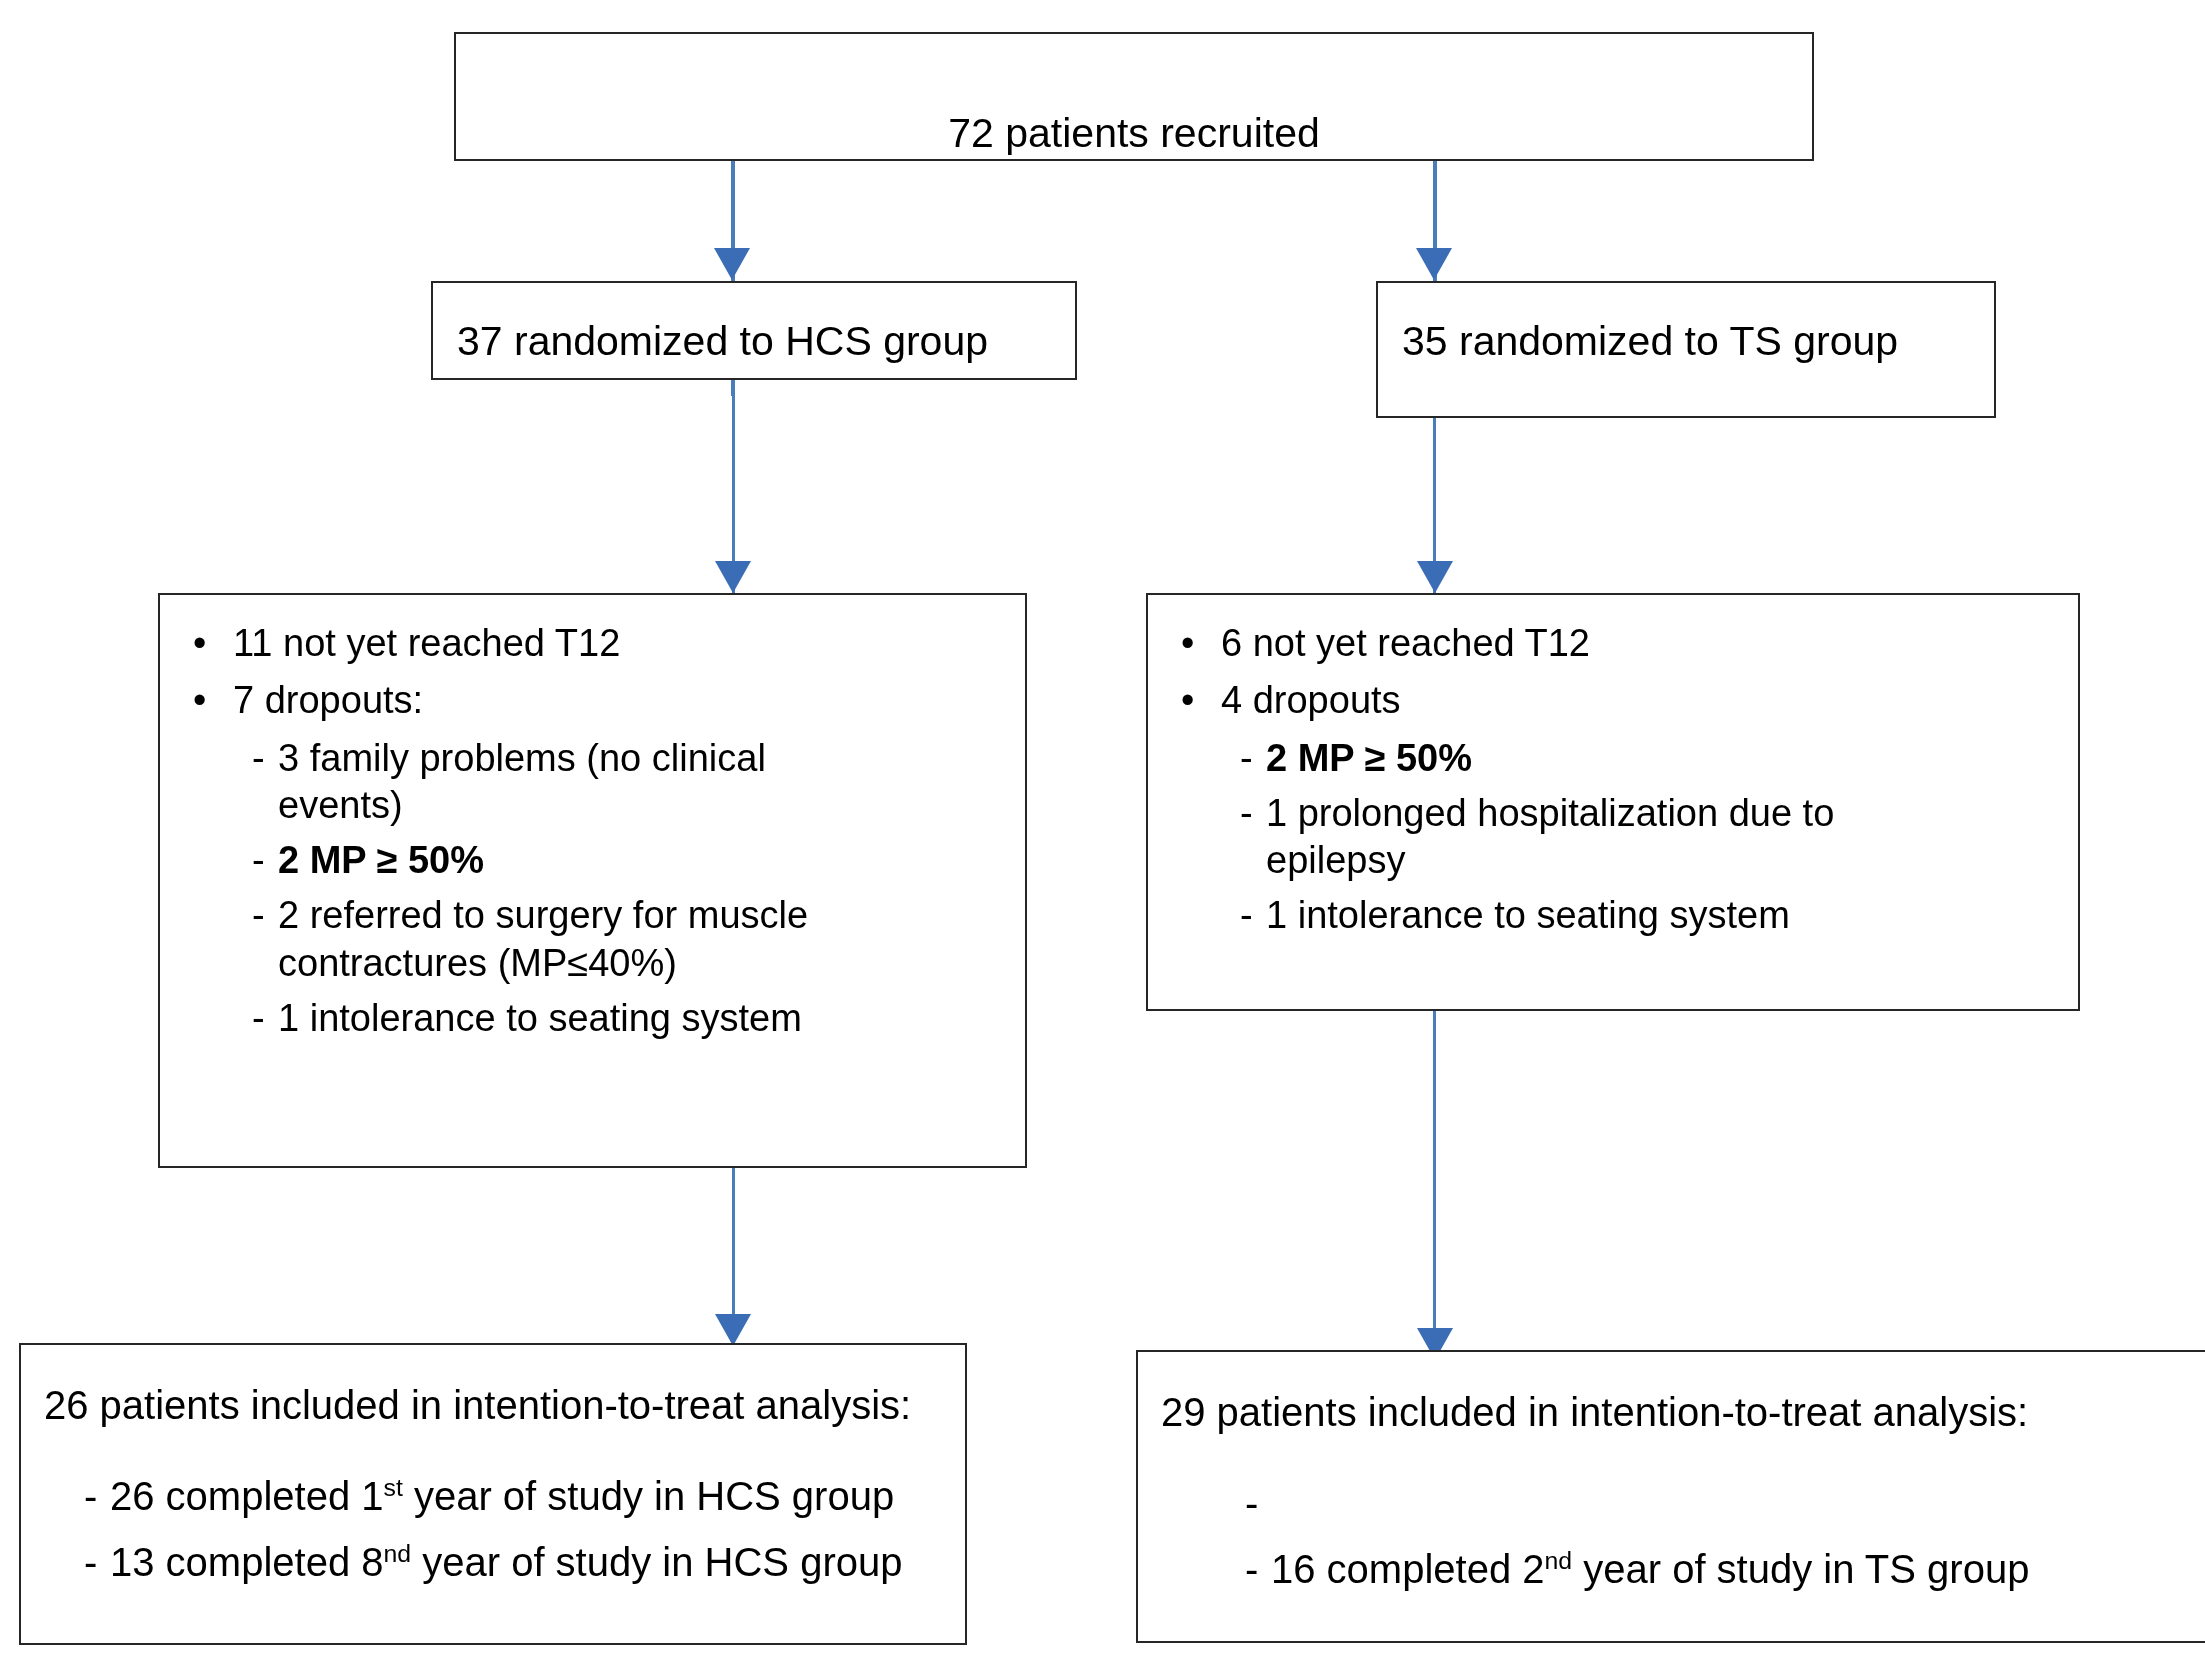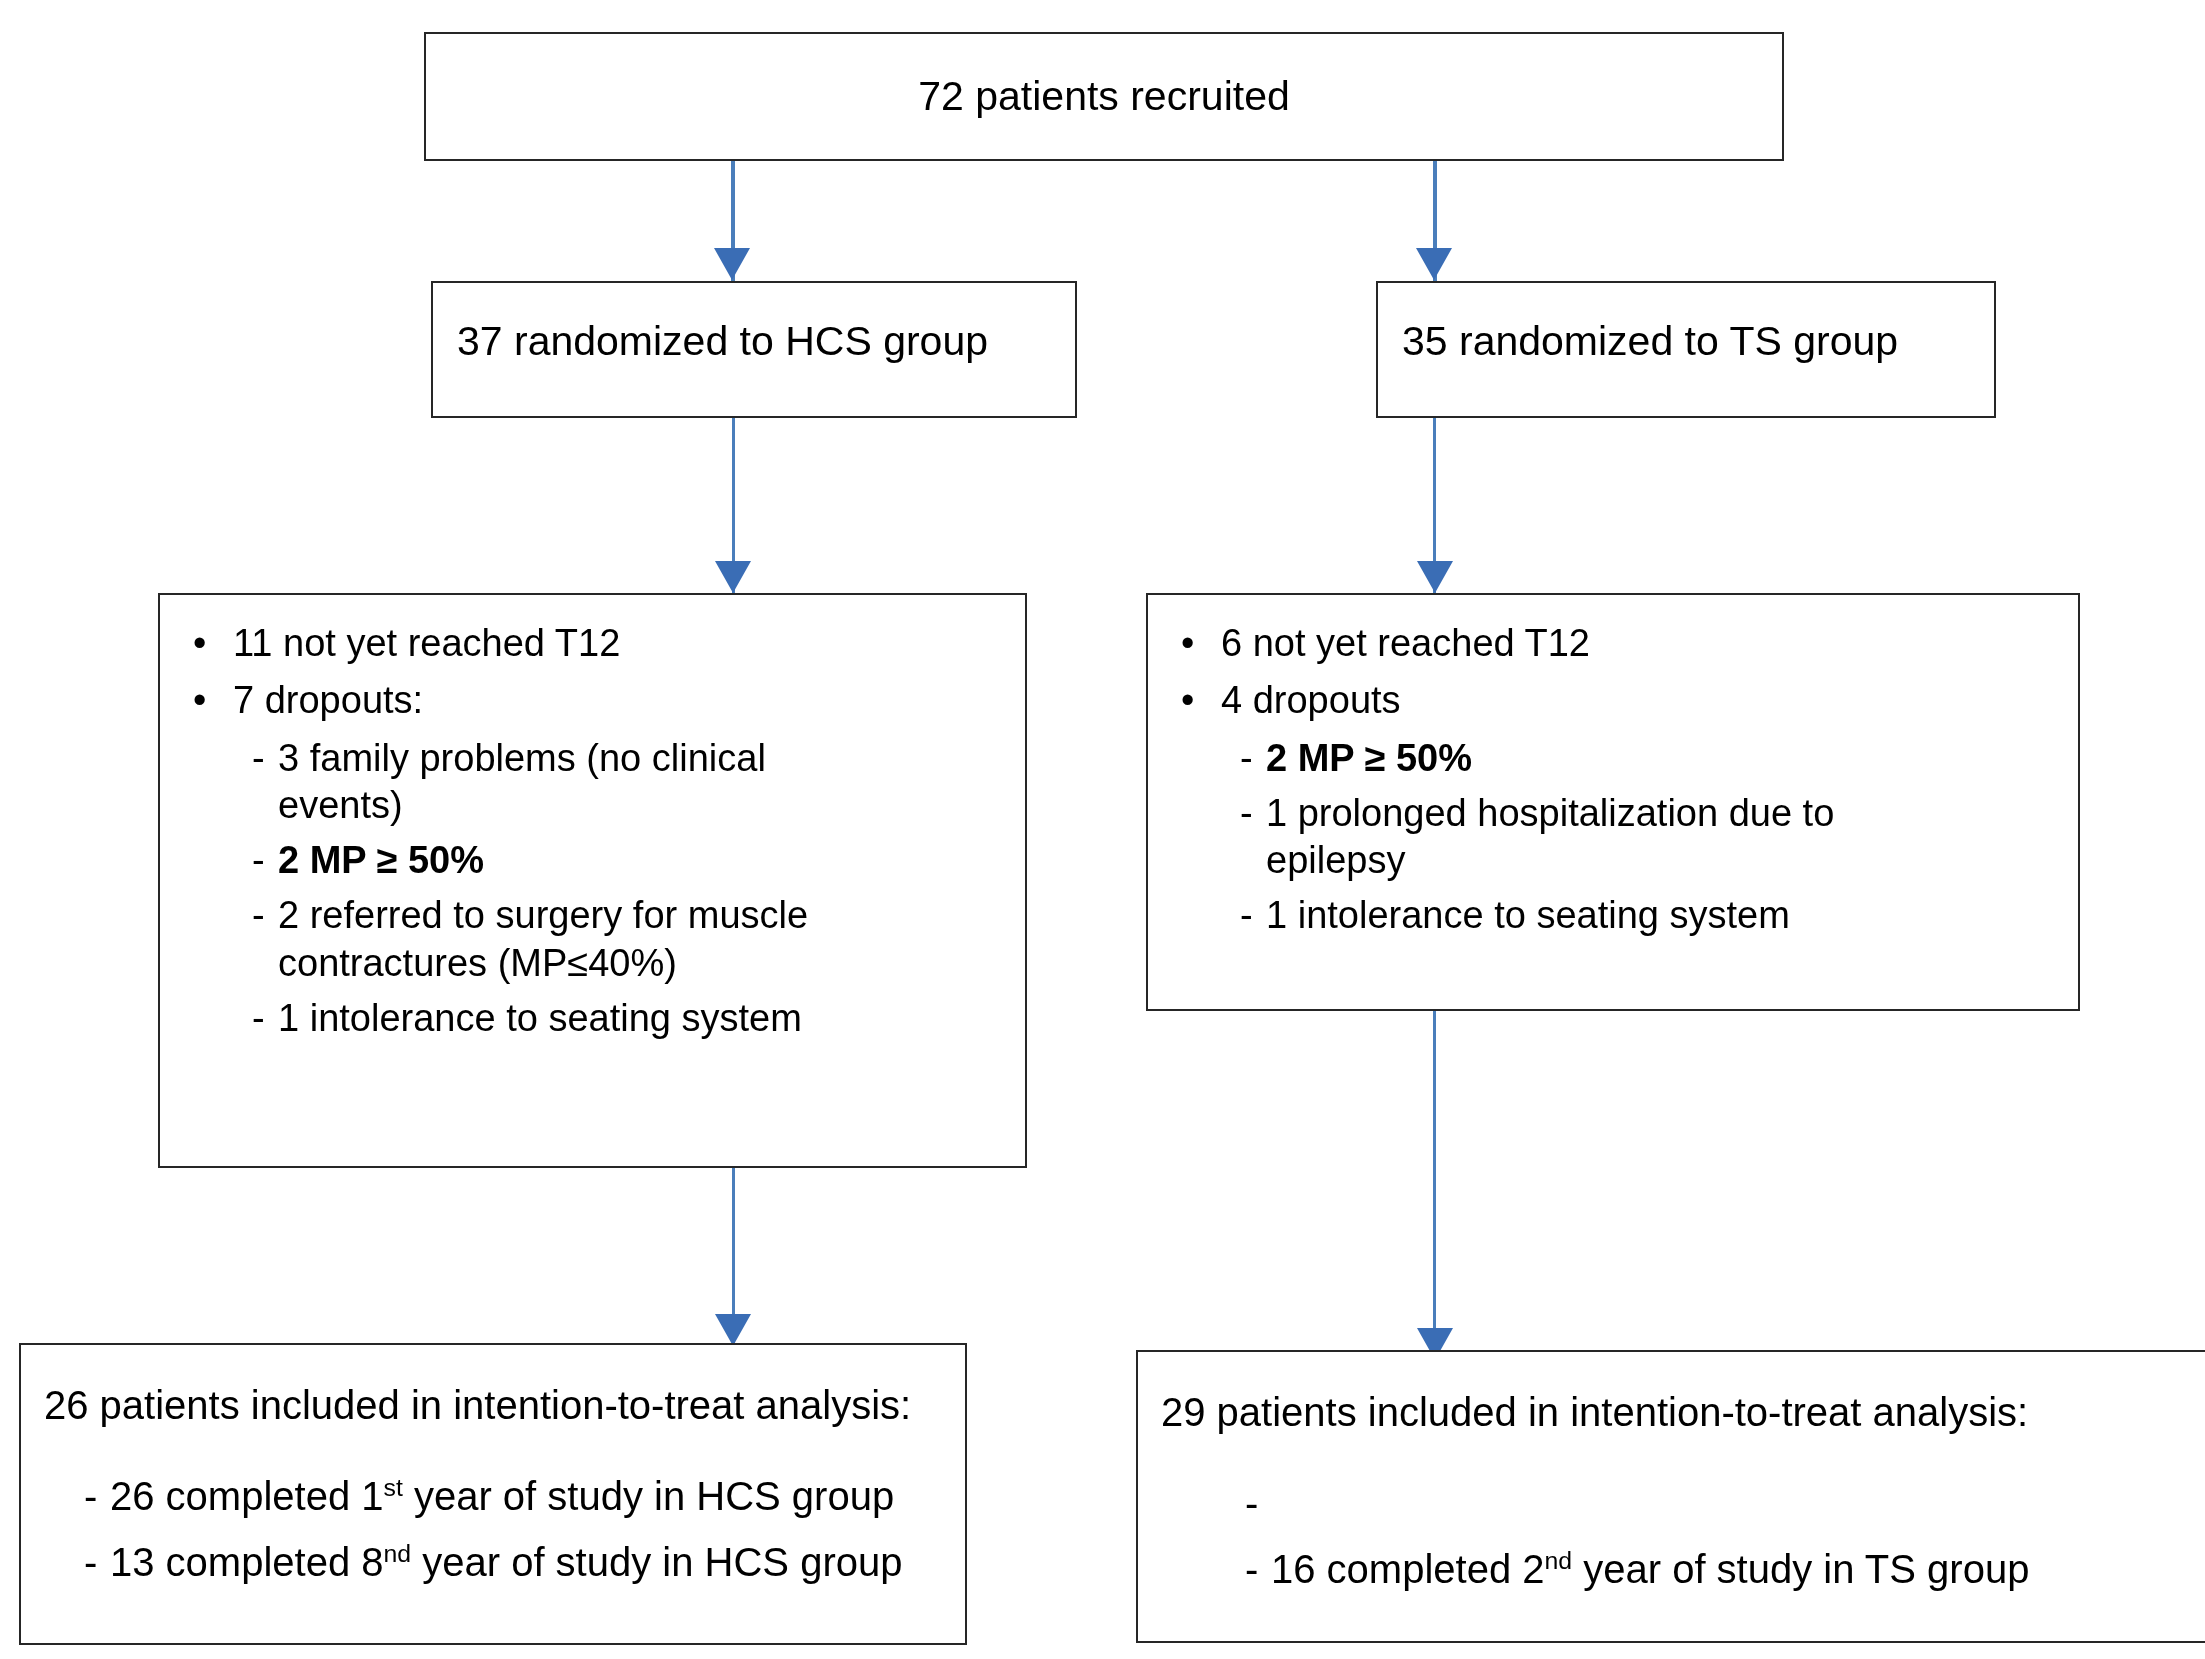--- a/index.html
+++ b/index.html
@@ -18,22 +18,23 @@
   }
   .box {
     position: absolute;
     box-sizing: border-box;
     border: 2.3px solid #262626;
     background: #ffffff;
     z-index: 3;
   }
   .box-center {
     display: flex;
-    align-items: center;
+    align-items: flex-end;
     justify-content: center;
+    margin-left: 30px;
   }
   .box-title {
     font-size: 41px;
     color: #000000;
     line-height: 1.25;
     white-space: nowrap;
   }
   
   .conn {
     position: absolute;
@@ -153,21 +154,21 @@
   <div class="conn" style="left:732px; top:1139px; width:3px; height:217px;"></div>
   <div class="arrowhead" style="left:715px; top:1314px;"></div>
 
   <div class="conn" style="left:1433px; top:988px; width:3px; height:380px;"></div>
   <div class="arrowhead" style="left:1417px; top:1328px;"></div>
 
   <div class="box box-center" style="left:424px; top:32px; width:1360px; height:129px;">
     <div class="box-title">72 patients recruited</div>
   </div>
 
-  <div class="box" style="left:431px; top:281px; width:646px; height:137px;">
+  <div class="box" style="left:431px; top:281px; width:646px; height:99px;">
     <div class="box-title" style="position:absolute; left:24px; top:33px;">37 randomized to HCS group</div>
   </div>
 
   <div class="box" style="left:1376px; top:281px; width:620px; height:137px;">
     <div class="box-title" style="position:absolute; left:24px; top:33px;">35 randomized to TS group</div>
   </div>
 
   <div class="box" style="left:158px; top:593px; width:869px; height:575px;">
     <div class="dropout-body">
 

